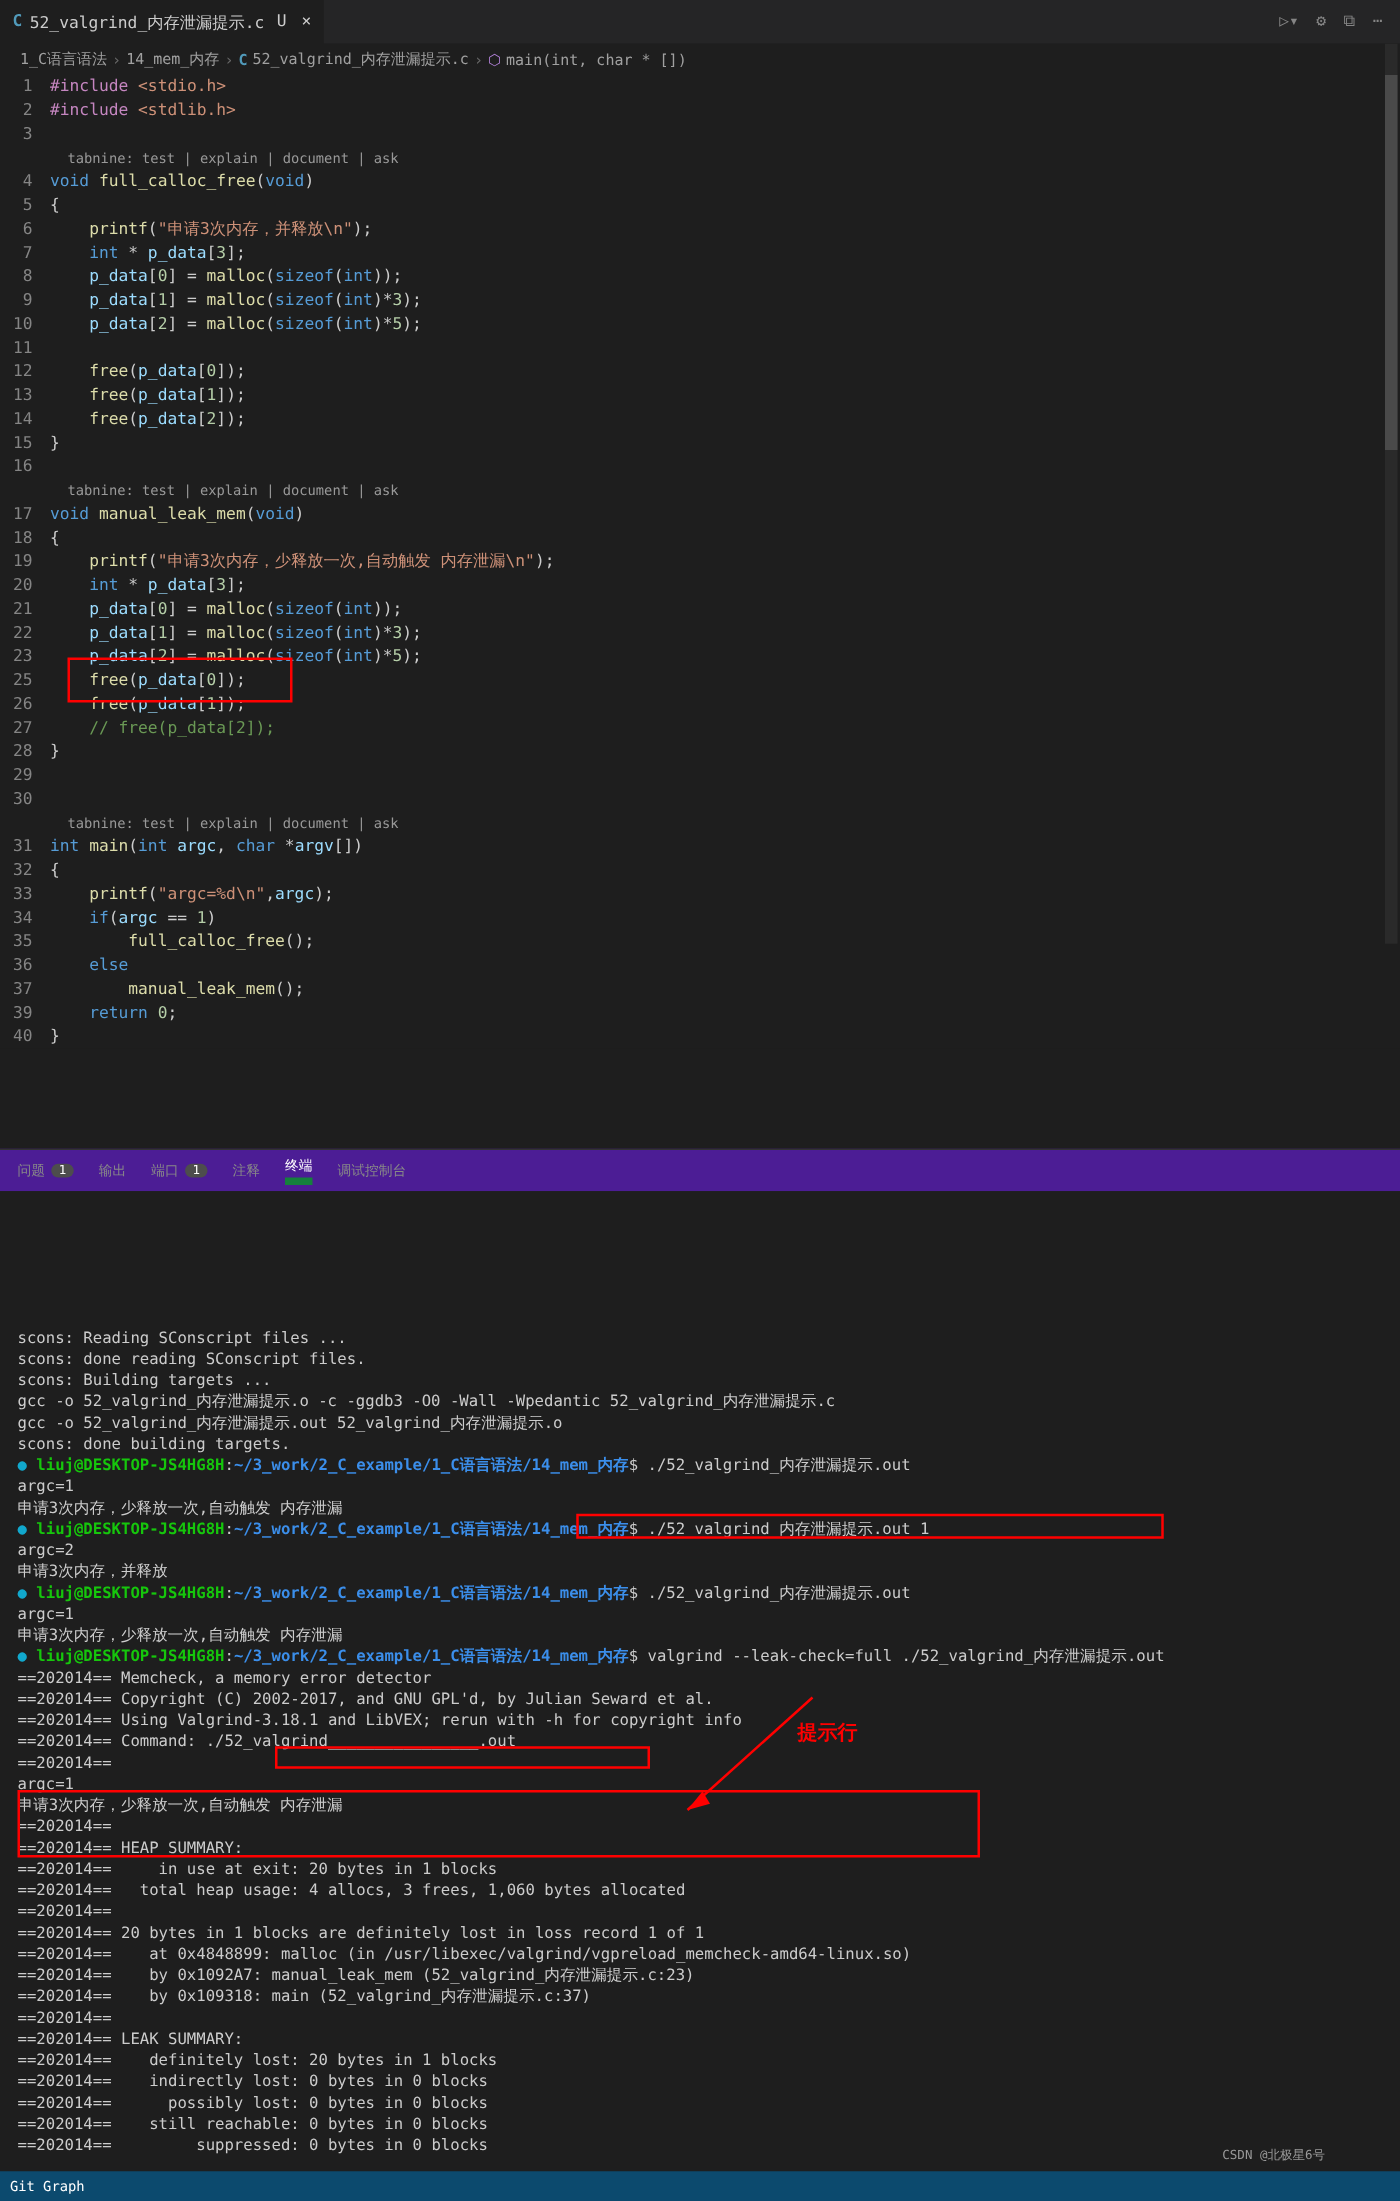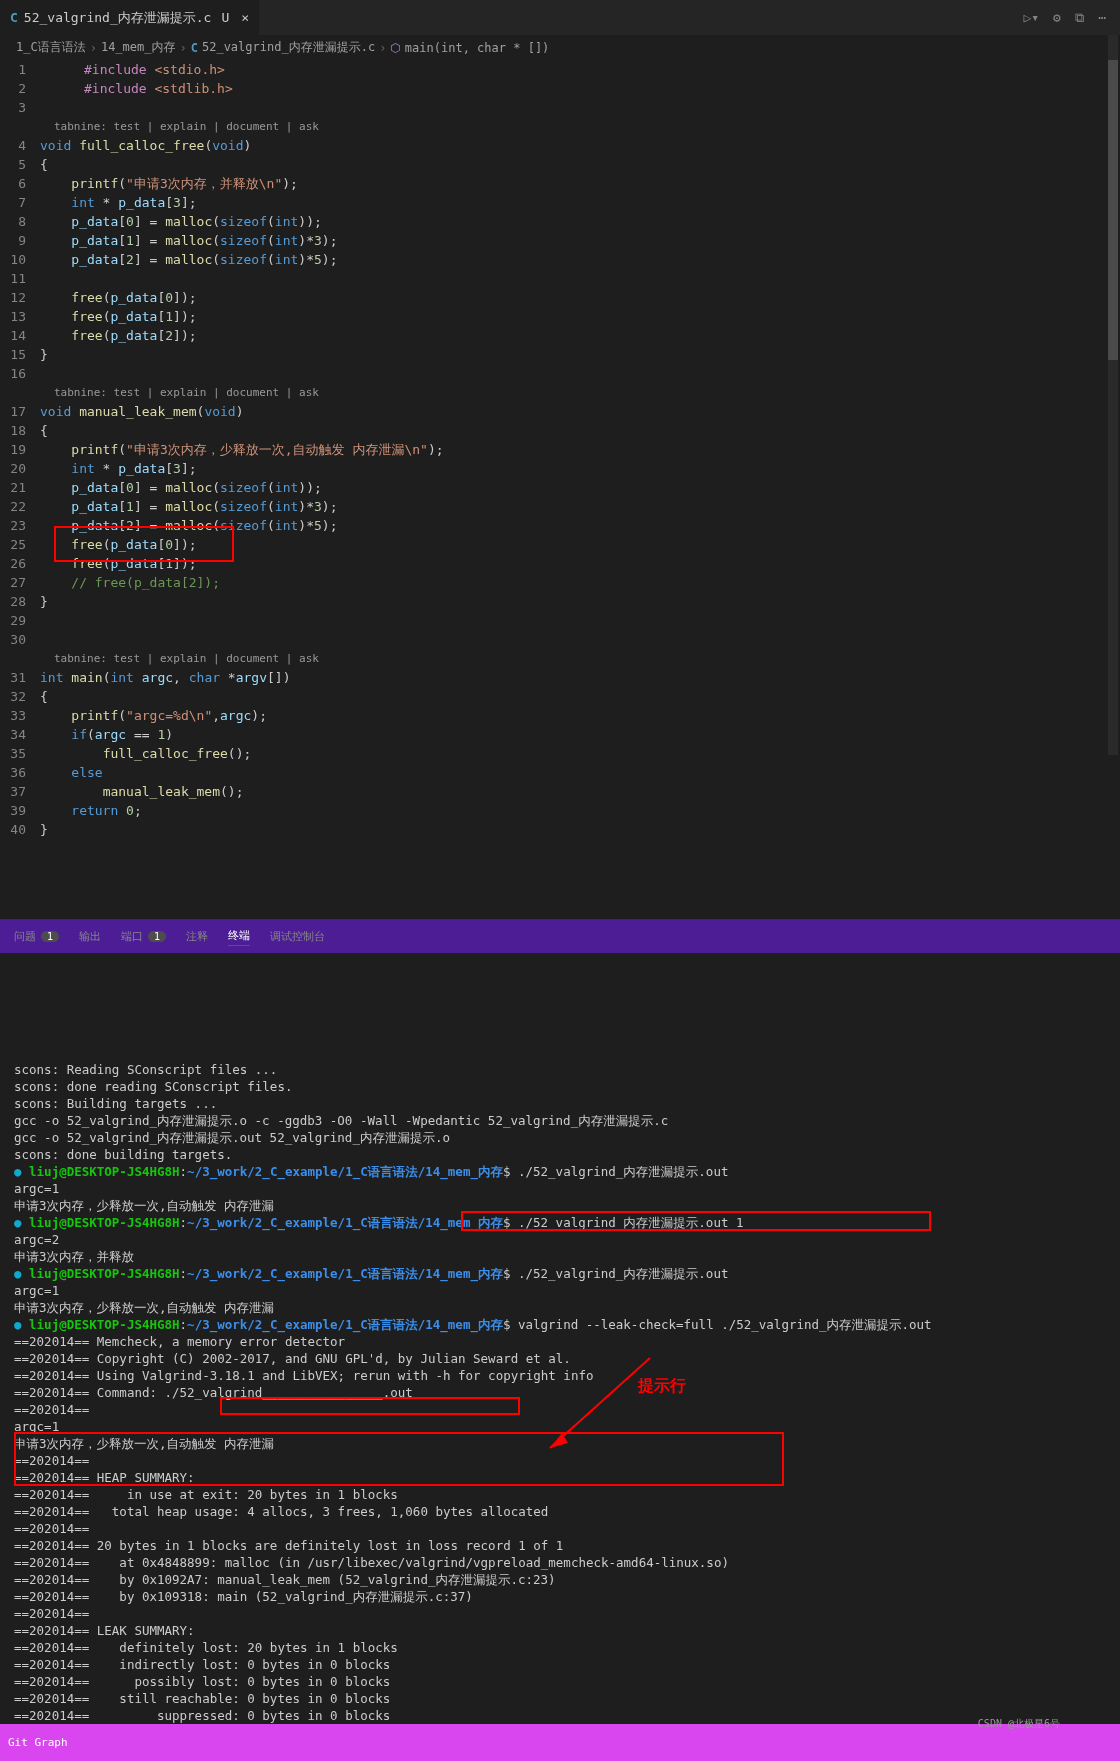--- a/index.html
+++ b/index.html
@@ -20,38 +20,38 @@
 .line { display: flex; }
 .gutter { width: 40px; text-align: right; color: #858585; padding-right: 14px; user-select: none; }
 .code { flex: 1; white-space: pre; }
 .kw { color: #569cd6; }
 .type { color: #569cd6; }
 .fn { color: #dcdcaa; }
 .str { color: #ce9178; }
 .num { color: #b5cea8; }
 .cmt { color: #6a9955; }
 .var { color: #9cdcfe; }
-.pp { color: #c586c0; margin-left: 44px; }
+.pp { color: #c586c0; }
 .incstr { color: #ce9178; }
 .codelens { color: #999999; font-size: 11px; padding-left: 54px; }
 .red-box { border: 2px solid #ff0000; position: absolute; }
 .editor-scroll { position: absolute; right: 2px; top: 35px; width: 10px; height: 720px; background: #2a2a2a; }
 .editor-thumb { position: absolute; right: 2px; top: 60px; width: 10px; height: 300px; background: #4a4a4a; }
 .panel-tabs { background: #4c1d95; border-top: 1px solid #333; height: 34px; display: flex; align-items: center; gap: 20px; padding: 0 14px; font-size: 11px; color: #888; }
 .panel-tab { display: flex; align-items: center; gap: 5px; cursor: pointer; }
-.panel-tab.active { color: #fff; border-bottom: 1px solid #15803d; padding-bottom: 2px; }
+.panel-tab.active { color: #fff; border-bottom: 6px solid #15803d; padding-bottom: 2px; }
 .badge { background: #4d4d4d; color: #fff; border-radius: 8px; padding: 0 6px; font-size: 10px; }
 .terminal { background: #1e1e1e; font-family: Consolas, monospace; font-size: 12.5px; line-height: 17px; padding: 6px 14px; white-space: pre; color: #cccccc; position: relative; }
 .term-green { color: #16c60c; }
 .term-blue { color: #3b8eea; }
 .term-bold { font-weight: bold; }
 .dot-teal { color: #11a8cd; }
 .annotation { position: absolute; color: #ff0000; font-size: 16px; font-weight: bold; margin-top: 36px; }
 .arrow-svg { position: absolute; }
-.statusbar { position: absolute; bottom: 0; left: 0; right: 0; height: 37px; background: #d946ef; color: #fff; font-size: 11px; display: flex; align-items: center; padding: 0 8px; gap: 10px; text-align: center; }
+.statusbar { position: absolute; bottom: 0; left: 0; right: 0; height: 24px; background: #0c4a6e; color: #fff; font-size: 11px; display: flex; align-items: center; padding: 0 8px; gap: 10px; text-align: center; }
 .watermark { position: absolute; color: #999; font-size: 10px; }
 </style>
 </head>
 <body>
 
 <div class="tab-bar">
   <div class="tab">
     <span class="tab-icon">C</span>
     <span class="tab-name">52_valgrind_内存泄漏提示.c</span>
     <span class="tab-status">U</span>

